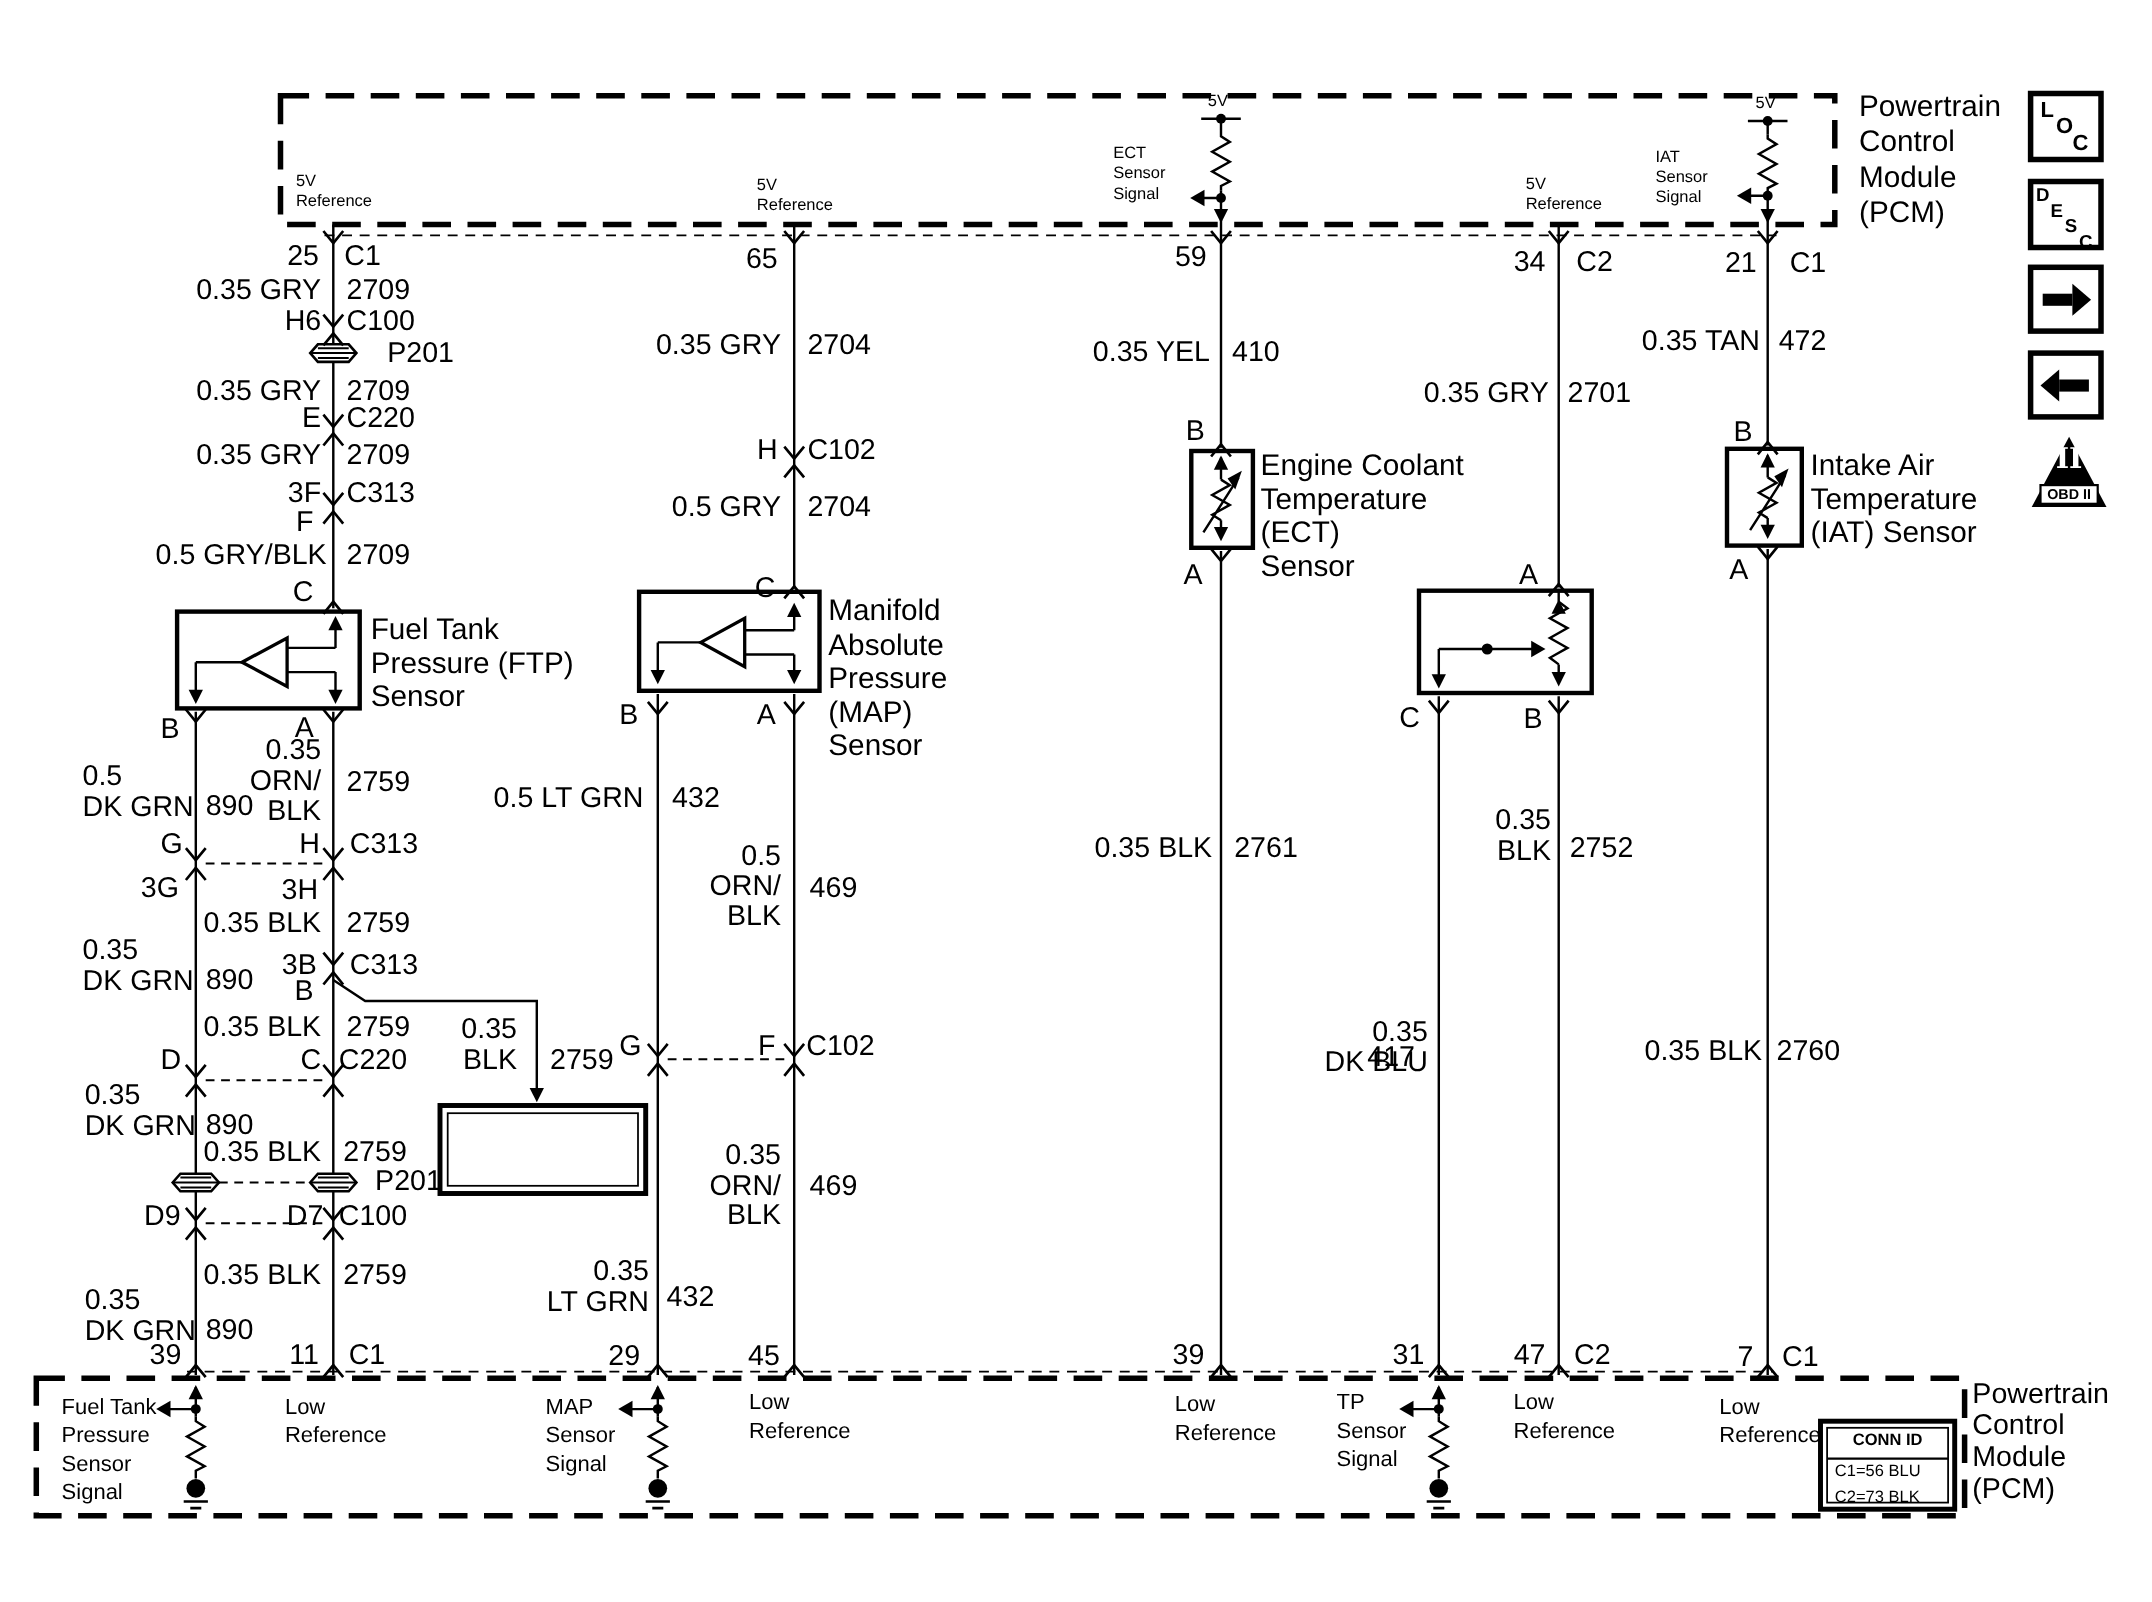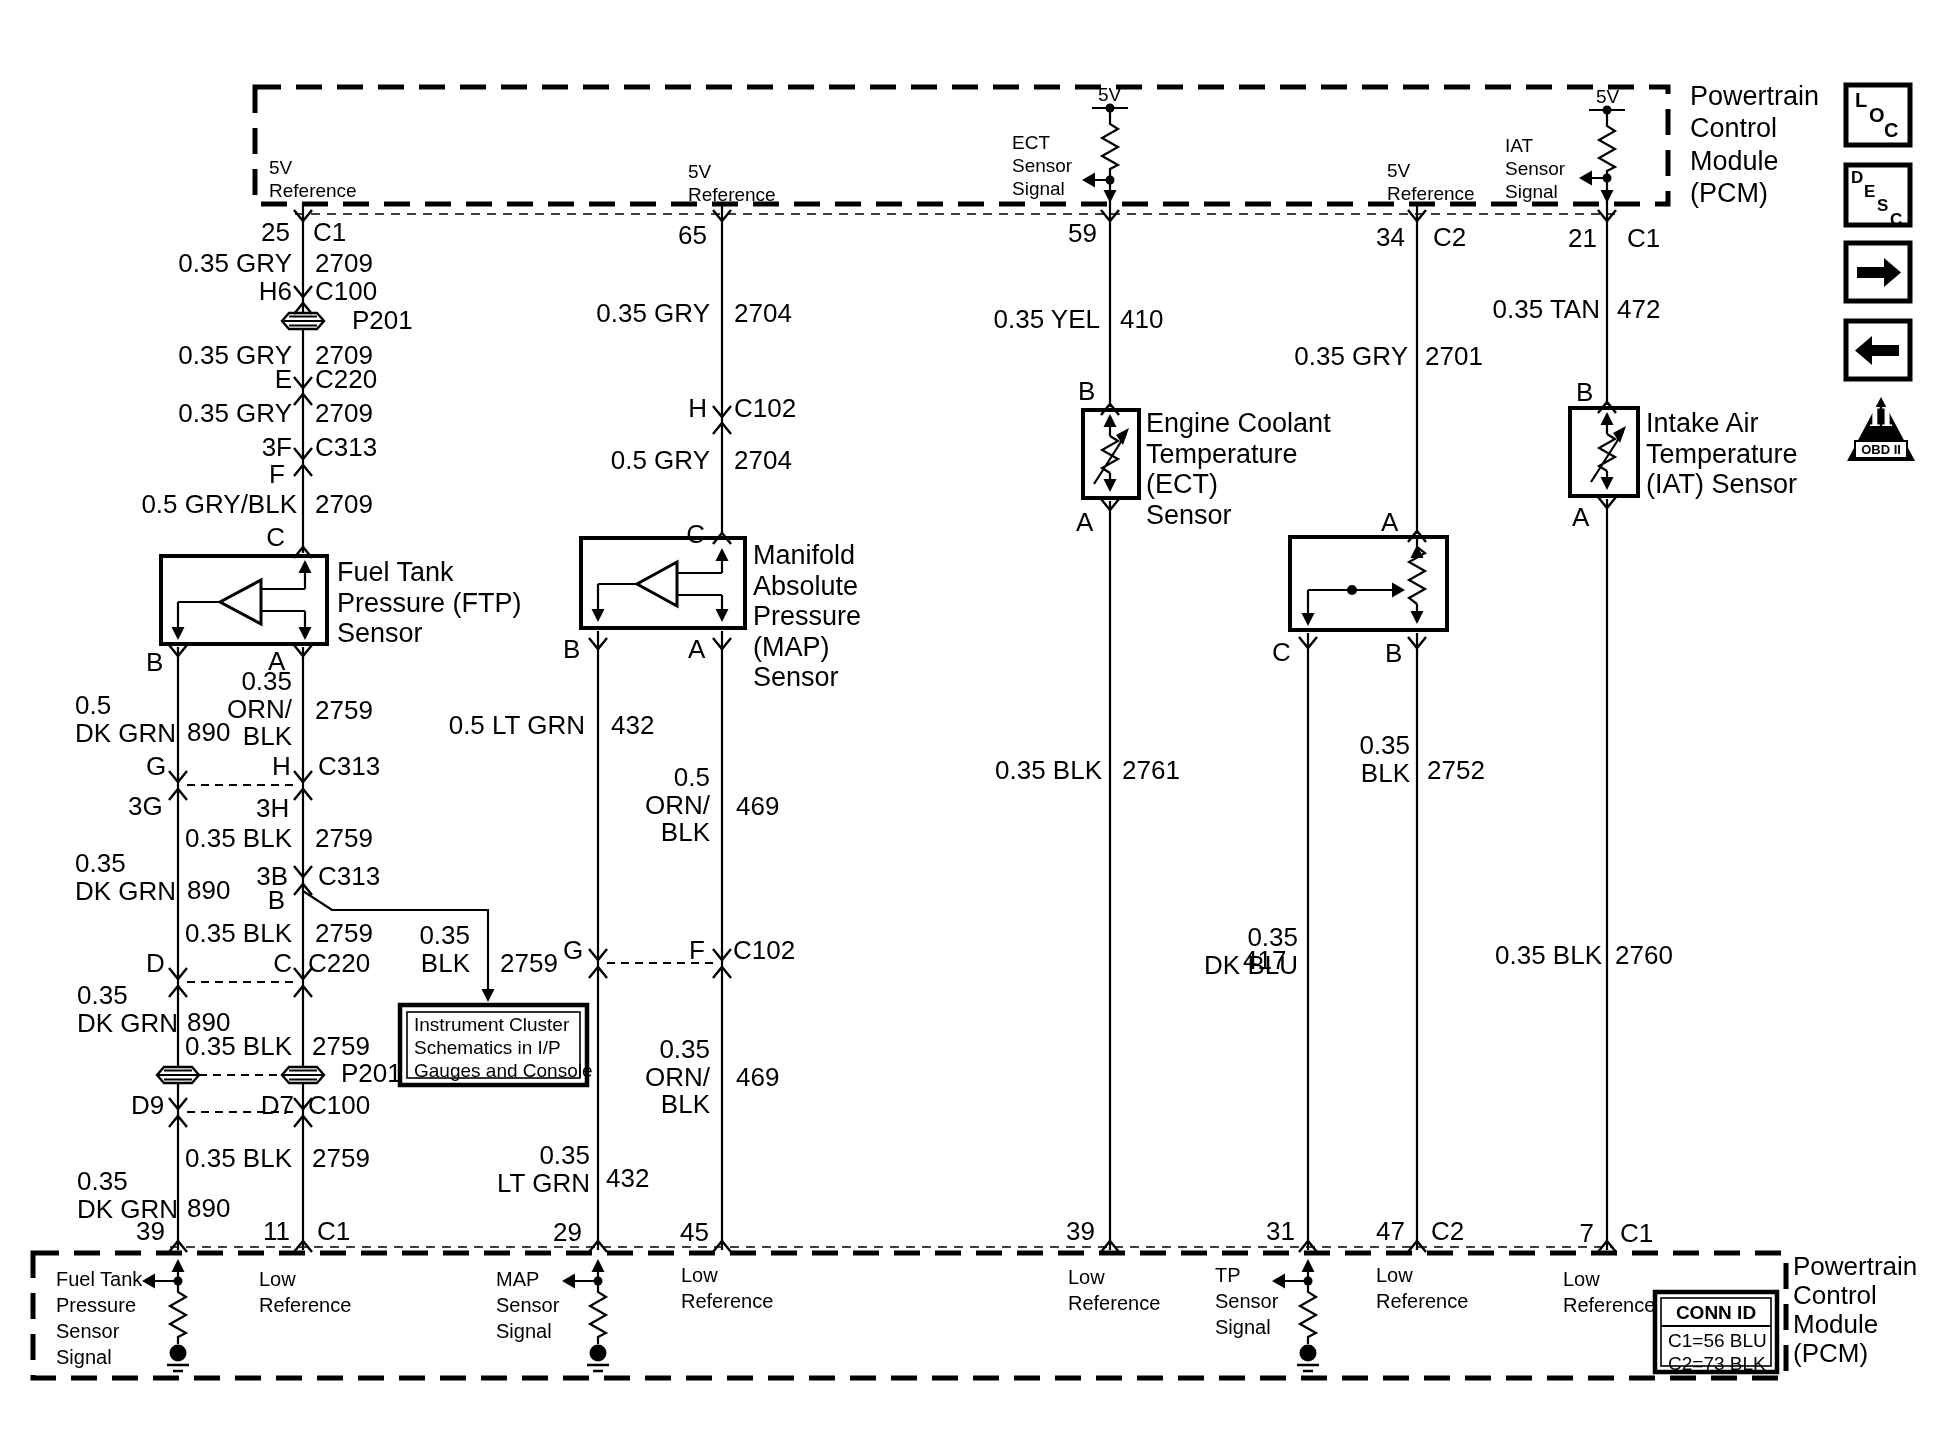--- a/index.html
+++ b/index.html
@@ -3,21 +3,21 @@
 <meta charset="utf-8">
 <style>
   html,body{margin:0;padding:0;background:#fff;}
   .stage{position:relative;width:1956px;height:1456px;background:#ffffff;overflow:hidden;
          font-family:"Liberation Sans",sans-serif;color:#000;}
   svg{position:absolute;left:0;top:0;}
   .t{position:absolute;font-size:26px;line-height:1.06;white-space:pre-line;color:#000;}
   .ra{text-align:right;}
   .nm{font-size:27px;line-height:1.13;}
   .sm{font-size:20px;line-height:1.3;}
-  .xs{font-size:19px;line-height:1.22;}
+  .xs{font-size:15px;line-height:1.22;}
   .pcm1{font-size:27px;line-height:1.2;}
   .pcm2{font-size:26px;line-height:1.12;}
   .ctr{text-align:center;}
   .b{font-weight:bold;}
   .i20{font-size:20px;font-weight:bold;line-height:1;}
   .i17{font-size:17px;font-weight:bold;line-height:1;}
   .serif{font-family:"DejaVu Serif",serif;}
   .wht{color:#fff;}
 </style>
 </head>
@@ -291,23 +291,20 @@
 <span class="t" style="left:77px;top:1168px">0.35
 DK GRN</span>
 <span class="t" style="left:187px;top:1195px">890</span>
 <span class="t" style="left:136px;top:1218px">39</span>
 <span class="t ra" style="right:1666px;top:1218px">11</span>
 <span class="t" style="left:317px;top:1218px">C1</span>
 
 <span class="t ra" style="right:1486px;top:922px">0.35
 BLK</span>
 <span class="t" style="left:500px;top:950px">2759</span>
-<span class="t xs" style="left:414px;top:1013px">Instrument Cluster
-Schematics in I/P
-Gauges and Console</span>
 
 <span class="t ra" style="right:1249px;top:222px">65</span>
 <span class="t ra" style="right:1246px;top:300px">0.35 GRY</span>
 <span class="t" style="left:734px;top:300px">2704</span>
 <span class="t ra" style="right:1249px;top:395px">H</span>
 <span class="t" style="left:734px;top:395px">C102</span>
 <span class="t ra" style="right:1246px;top:447px">0.5 GRY</span>
 <span class="t" style="left:734px;top:447px">2704</span>
 <span class="t ra" style="right:1251px;top:521px">C</span>
 <span class="t nm" style="left:753px;top:540px">Manifold

